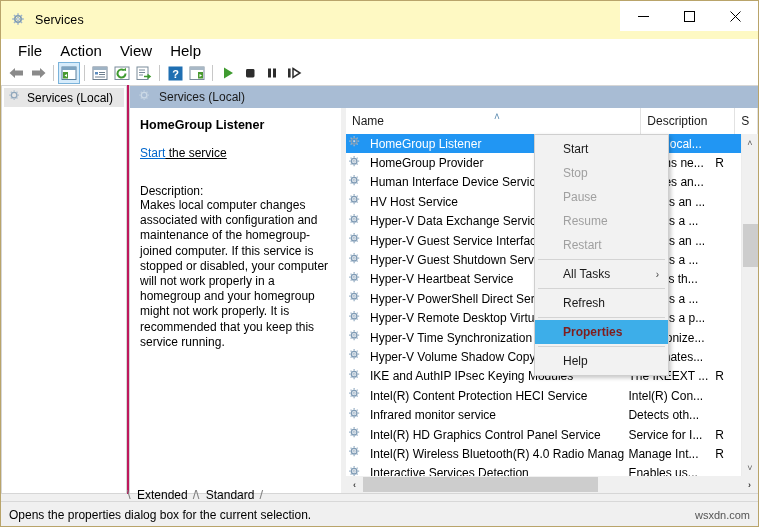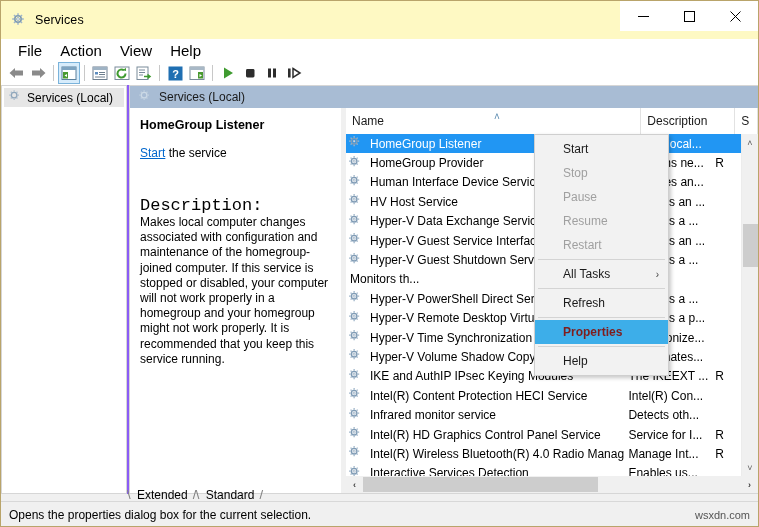--- a/index.html
+++ b/index.html
@@ -111,21 +111,21 @@
     background: #c8c8c8;
     margin: 0 4px;
   }
 
   
   .content {
     position: absolute;
     left: 0; top: 84px;
     width: 757px;
     height: 409px;
-    background: #8b5cf6;
+    background: #be185d;
   }
 
   
   .tree-pane {
     position: absolute;
     left: 0; top: 0;
     width: 126px;
     height: 409px;
     background: #ffffff;
     border: 1px solid #d6d6d6;
@@ -175,27 +175,28 @@
     box-sizing: border-box;
     overflow: hidden;
   }
   .detail-title {
     font-size: 12.5px;
     font-weight: bold;
     margin-bottom: 14px;
   }
   .detail-action {
     font-size: 12px;
-    margin-bottom: 36px;
+    margin-bottom: 24px;
+    text-decoration: underline;
   }
   .detail-action a {
     color: #0066cc;
     text-decoration: underline;
   }
-  .detail-desc-label { font-size: 17px; font-family: Liberation Mono, monospace; }
+  .detail-desc-label { font-size: 12px; }
   .detail-desc-body {
     font-size: 12px;
     line-height: 15.2px;
     max-width: 190px;
   }
 
   
   .splitter {
     position: absolute;
     left: 211px; top: 22px;
@@ -782,20 +783,37 @@
                       <line x1="4.2" y1="9.8" x2="3" y2="11"></line>
                     </g>
                     <circle cx="7" cy="7" r="1.3" fill="#ffffff" stroke="#7f9bb5" stroke-width="0.8"></circle>
                   </svg></span>
                 <span>Hyper-V Guest Shutdown Service</span>
               </div>
               <div class="lv-cell-desc">Provides a ...</div>
               <div class="lv-cell-status"></div>
             </div>
             <div class="lv-row">
+              <div class="lv-cell-name">
+                <span class="svc-icon"><svg class="svc-icon" width="14" height="14" viewBox="0 0 16 16">
+                    <circle cx="7" cy="7" r="3.2" fill="none" stroke="#7f9bb5" stroke-width="1.6"></circle>
+                    <g stroke="#9fb5c9" stroke-width="1.5">
+                      <line x1="7" y1="1.2" x2="7" y2="3"></line>
+                      <line x1="7" y1="11" x2="7" y2="12.8"></line>
+                      <line x1="1.2" y1="7" x2="3" y2="7"></line>
+                      <line x1="11" y1="7" x2="12.8" y2="7"></line>
+                      <line x1="3" y1="3" x2="4.2" y2="4.2"></line>
+                      <line x1="9.8" y1="9.8" x2="11" y2="11"></line>
+                      <line x1="11" y1="3" x2="9.8" y2="4.2"></line>
+                      <line x1="4.2" y1="9.8" x2="3" y2="11"></line>
+                    </g>
+                    <circle cx="7" cy="7" r="1.3" fill="#ffffff" stroke="#7f9bb5" stroke-width="0.8"></circle>
+                  </svg></span>
+                <span>Hyper-V Heartbeat Service</span>
+              </div>
               <div class="lv-cell-desc">Monitors th...</div>
               <div class="lv-cell-status"></div>
             </div>
             <div class="lv-row">
               <div class="lv-cell-name">
                 <span class="svc-icon"><svg class="svc-icon" width="14" height="14" viewBox="0 0 16 16">
                     <circle cx="7" cy="7" r="3.2" fill="none" stroke="#7f9bb5" stroke-width="1.6"></circle>
                     <g stroke="#9fb5c9" stroke-width="1.5">
                       <line x1="7" y1="1.2" x2="7" y2="3"></line>
                       <line x1="7" y1="11" x2="7" y2="12.8"></line>

